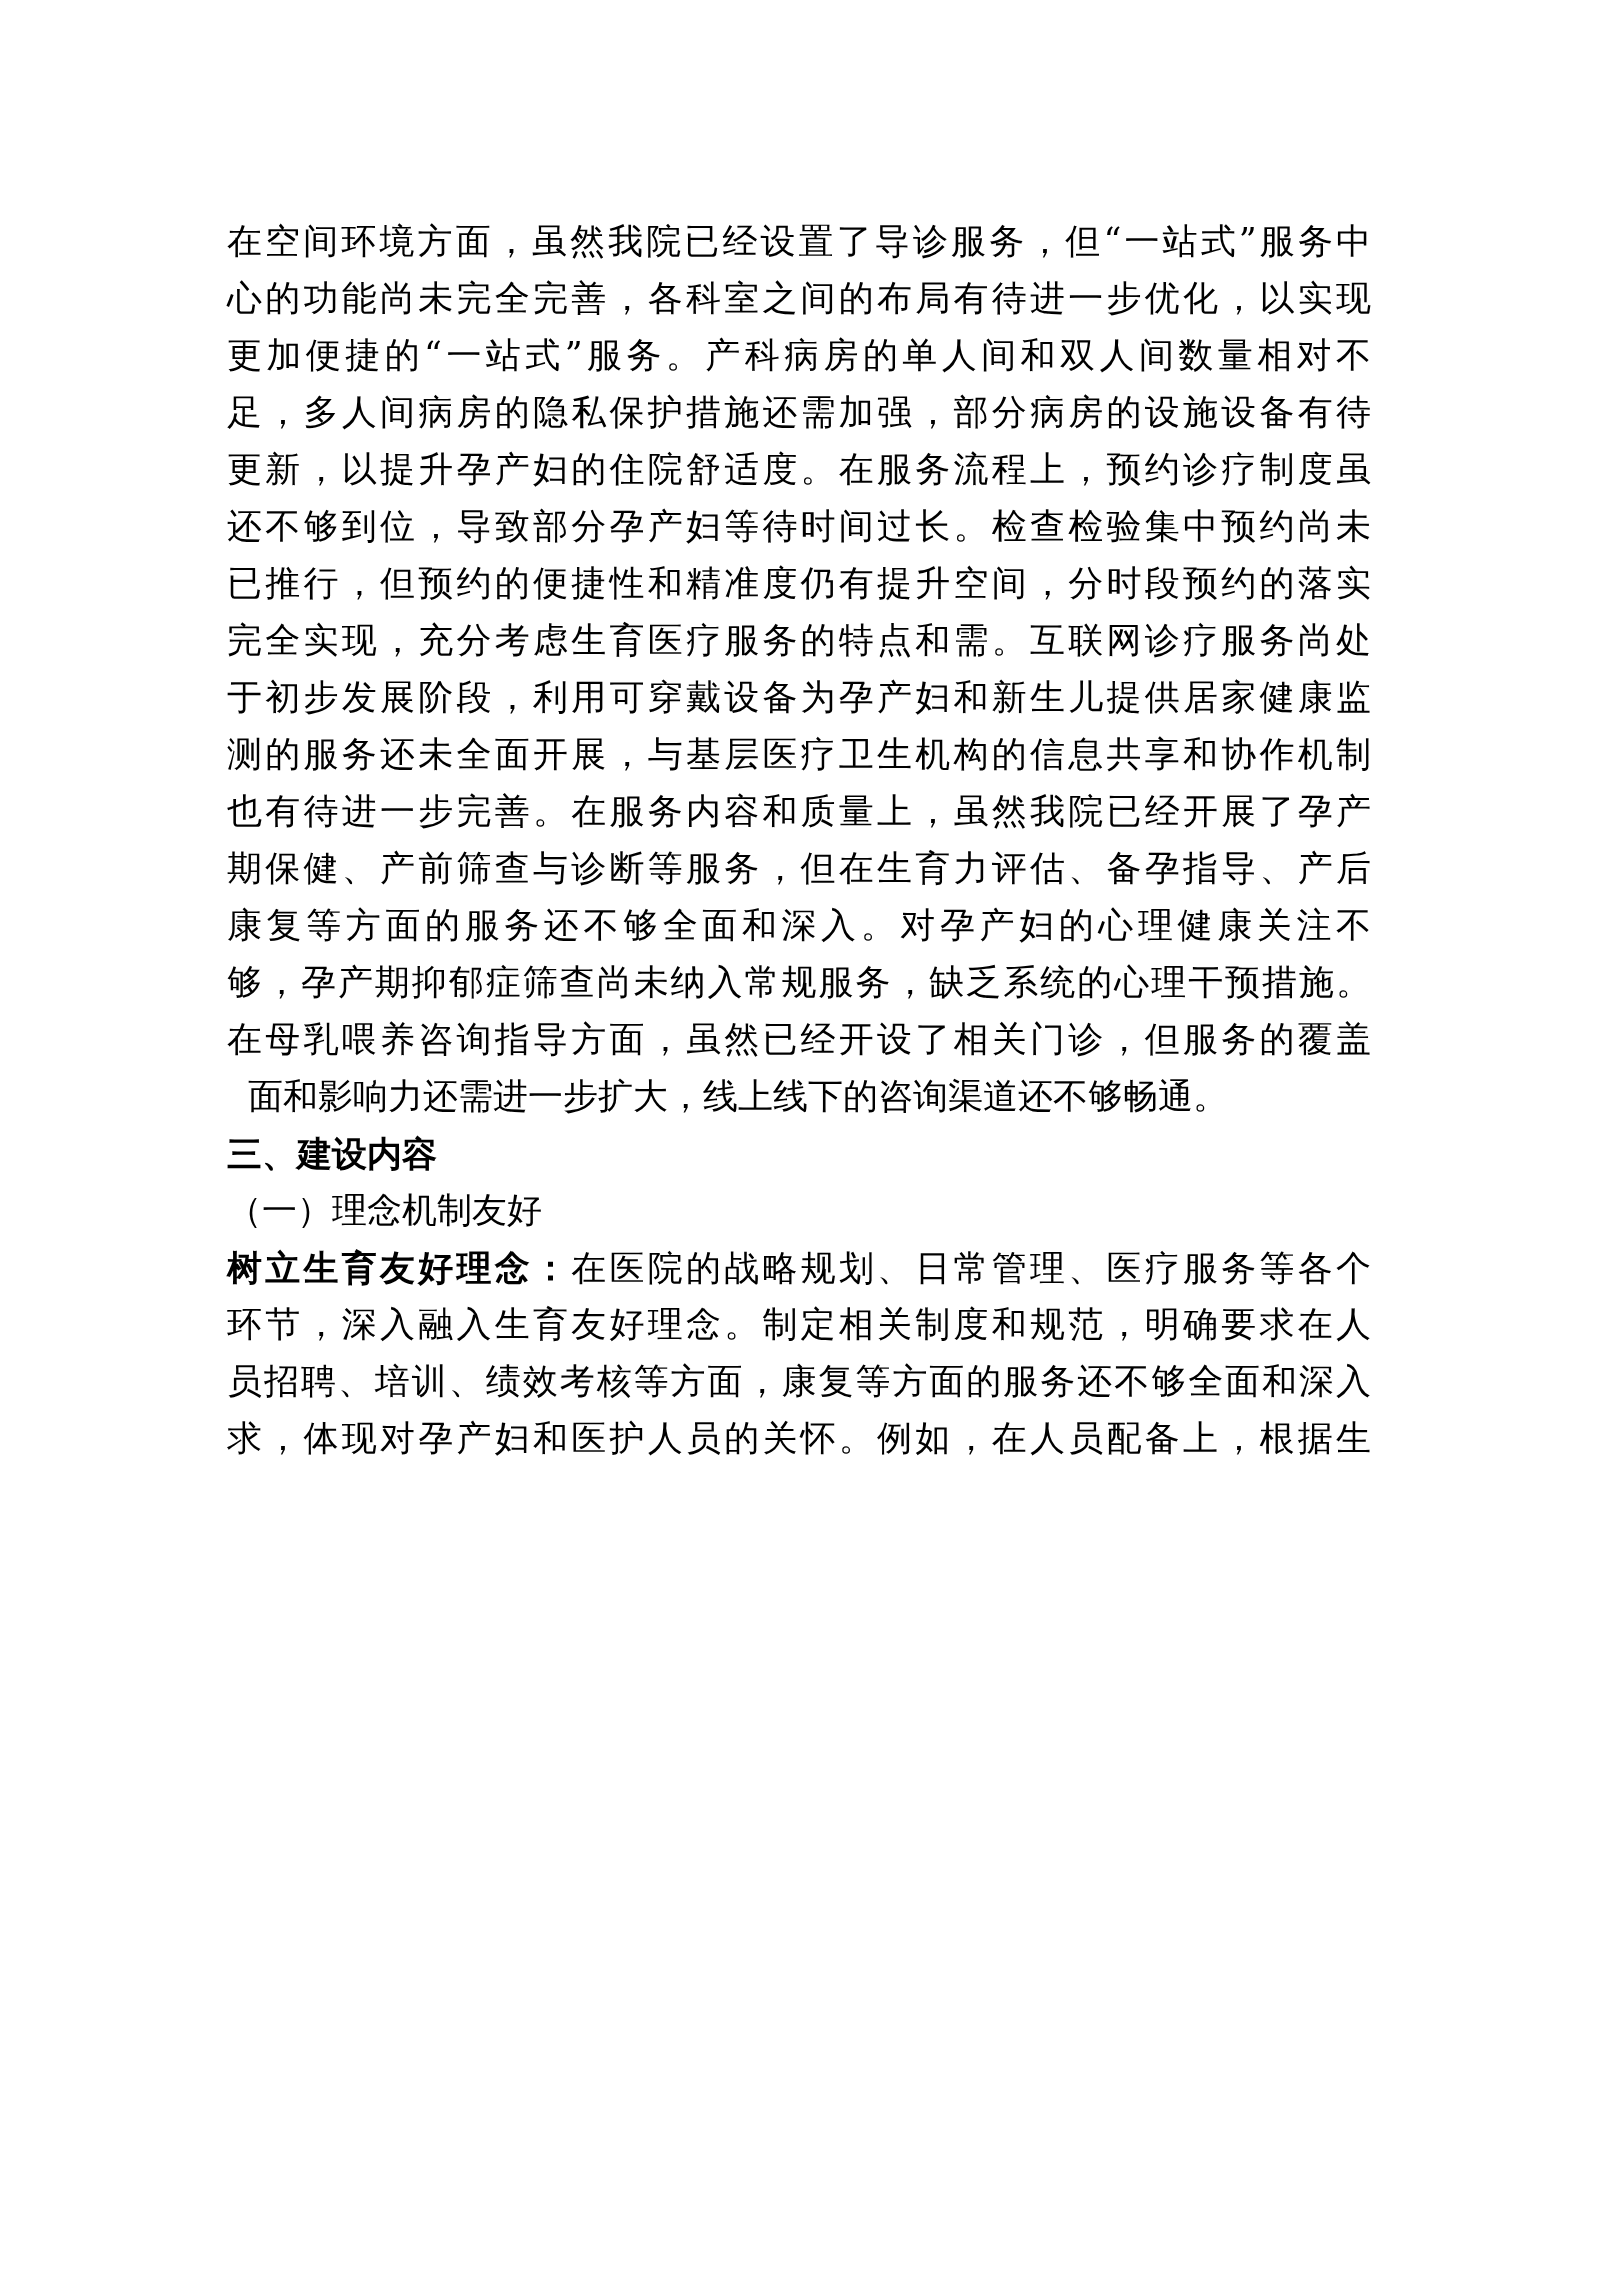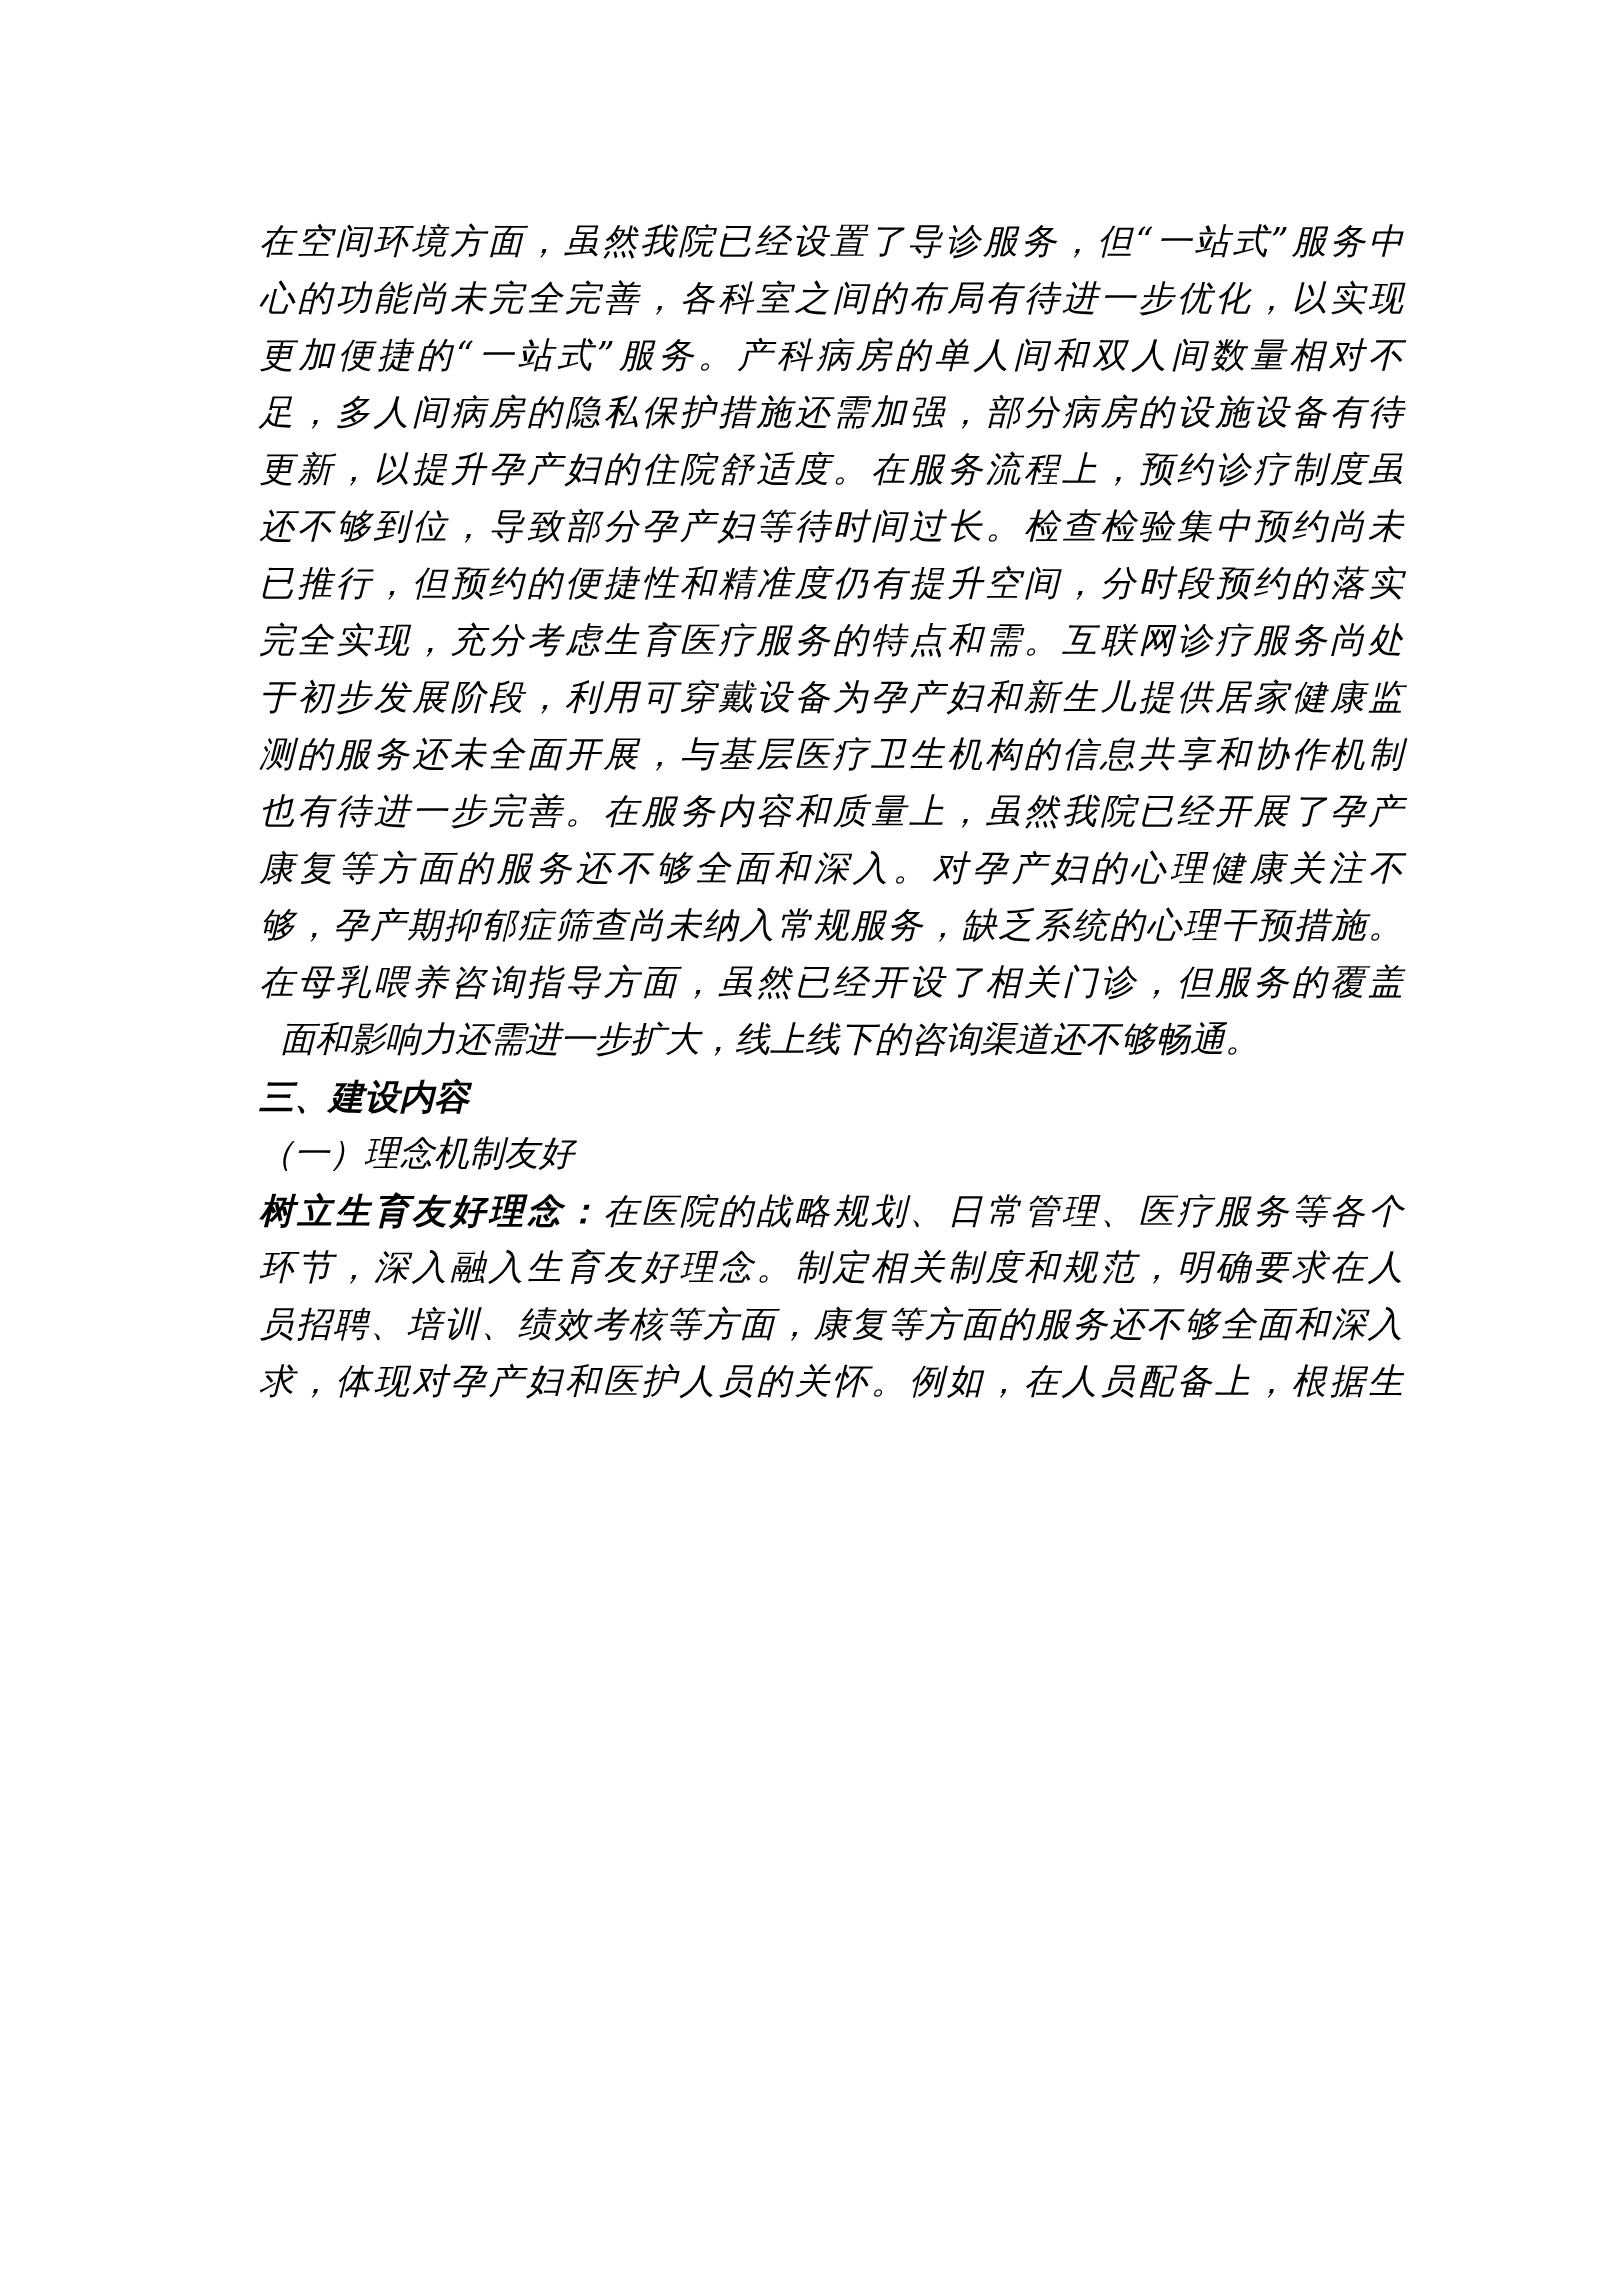--- a/index.html
+++ b/index.html
@@ -1,25 +1,24 @@
 <!DOCTYPE html>
 <html style="font-size:10.5px"><head>
 <meta charset="utf-8">
 <style>
   html, body { margin: 0; padding: 0; background: #ffffff; }
   body { width: 1623px; height: 2295px; position: relative; overflow: hidden; }
   .page {
     position: absolute;
-    left: 259px;
+    left: 227px;
     top: 213px;
     width: 1144px;
     font-family: "DejaVu Serif", "Liberation Serif", serif;
     color: #000000;
     font-size: 35px;
-    font-style: italic;
   }
   .line {
     height: 57px;
     line-height: 57px;
     white-space: nowrap;
     text-align: justify;
     text-align-last: justify;
     display: block;
     overflow: visible;
   }
@@ -37,20 +36,21 @@
     <span class="line">心的功能尚未完全完善，各科室之间的布局有待进一步优化，以实现</span>
     <span class="line">更加便捷的“一站式”服务。产科病房的单人间和双人间数量相对不</span>
     <span class="line">足，多人间病房的隐私保护措施还需加强，部分病房的设施设备有待</span>
     <span class="line">更新，以提升孕产妇的住院舒适度。在服务流程上，预约诊疗制度虽</span>
     <span class="line">还不够到位，导致部分孕产妇等待时间过长。检查检验集中预约尚未</span>
     <span class="line">已推行，但预约的便捷性和精准度仍有提升空间，分时段预约的落实</span>
     <span class="line">完全实现，充分考虑生育医疗服务的特点和需。互联网诊疗服务尚处</span>
     <span class="line">于初步发展阶段，利用可穿戴设备为孕产妇和新生儿提供居家健康监</span>
     <span class="line">测的服务还未全面开展，与基层医疗卫生机构的信息共享和协作机制</span>
     <span class="line">也有待进一步完善。在服务内容和质量上，虽然我院已经开展了孕产</span>
+    <span class="line">期保健、产前筛查与诊断等服务，但在生育力评估、备孕指导、产后</span>
     <span class="line">康复等方面的服务还不够全面和深入。对孕产妇的心理健康关注不</span>
     <span class="line">够，孕产期抑郁症筛查尚未纳入常规服务，缺乏系统的心理干预措施。</span>
     <span class="line">在母乳喂养咨询指导方面，虽然已经开设了相关门诊，但服务的覆盖</span>
     <span class="line last">面和影响力还需进一步扩大，线上线下的咨询渠道还不够畅通。</span>
   </div>
 
   <span class="line heading">三、建设内容</span>
   <span class="line subheading">（一）理念机制友好</span>
 
   <div>

